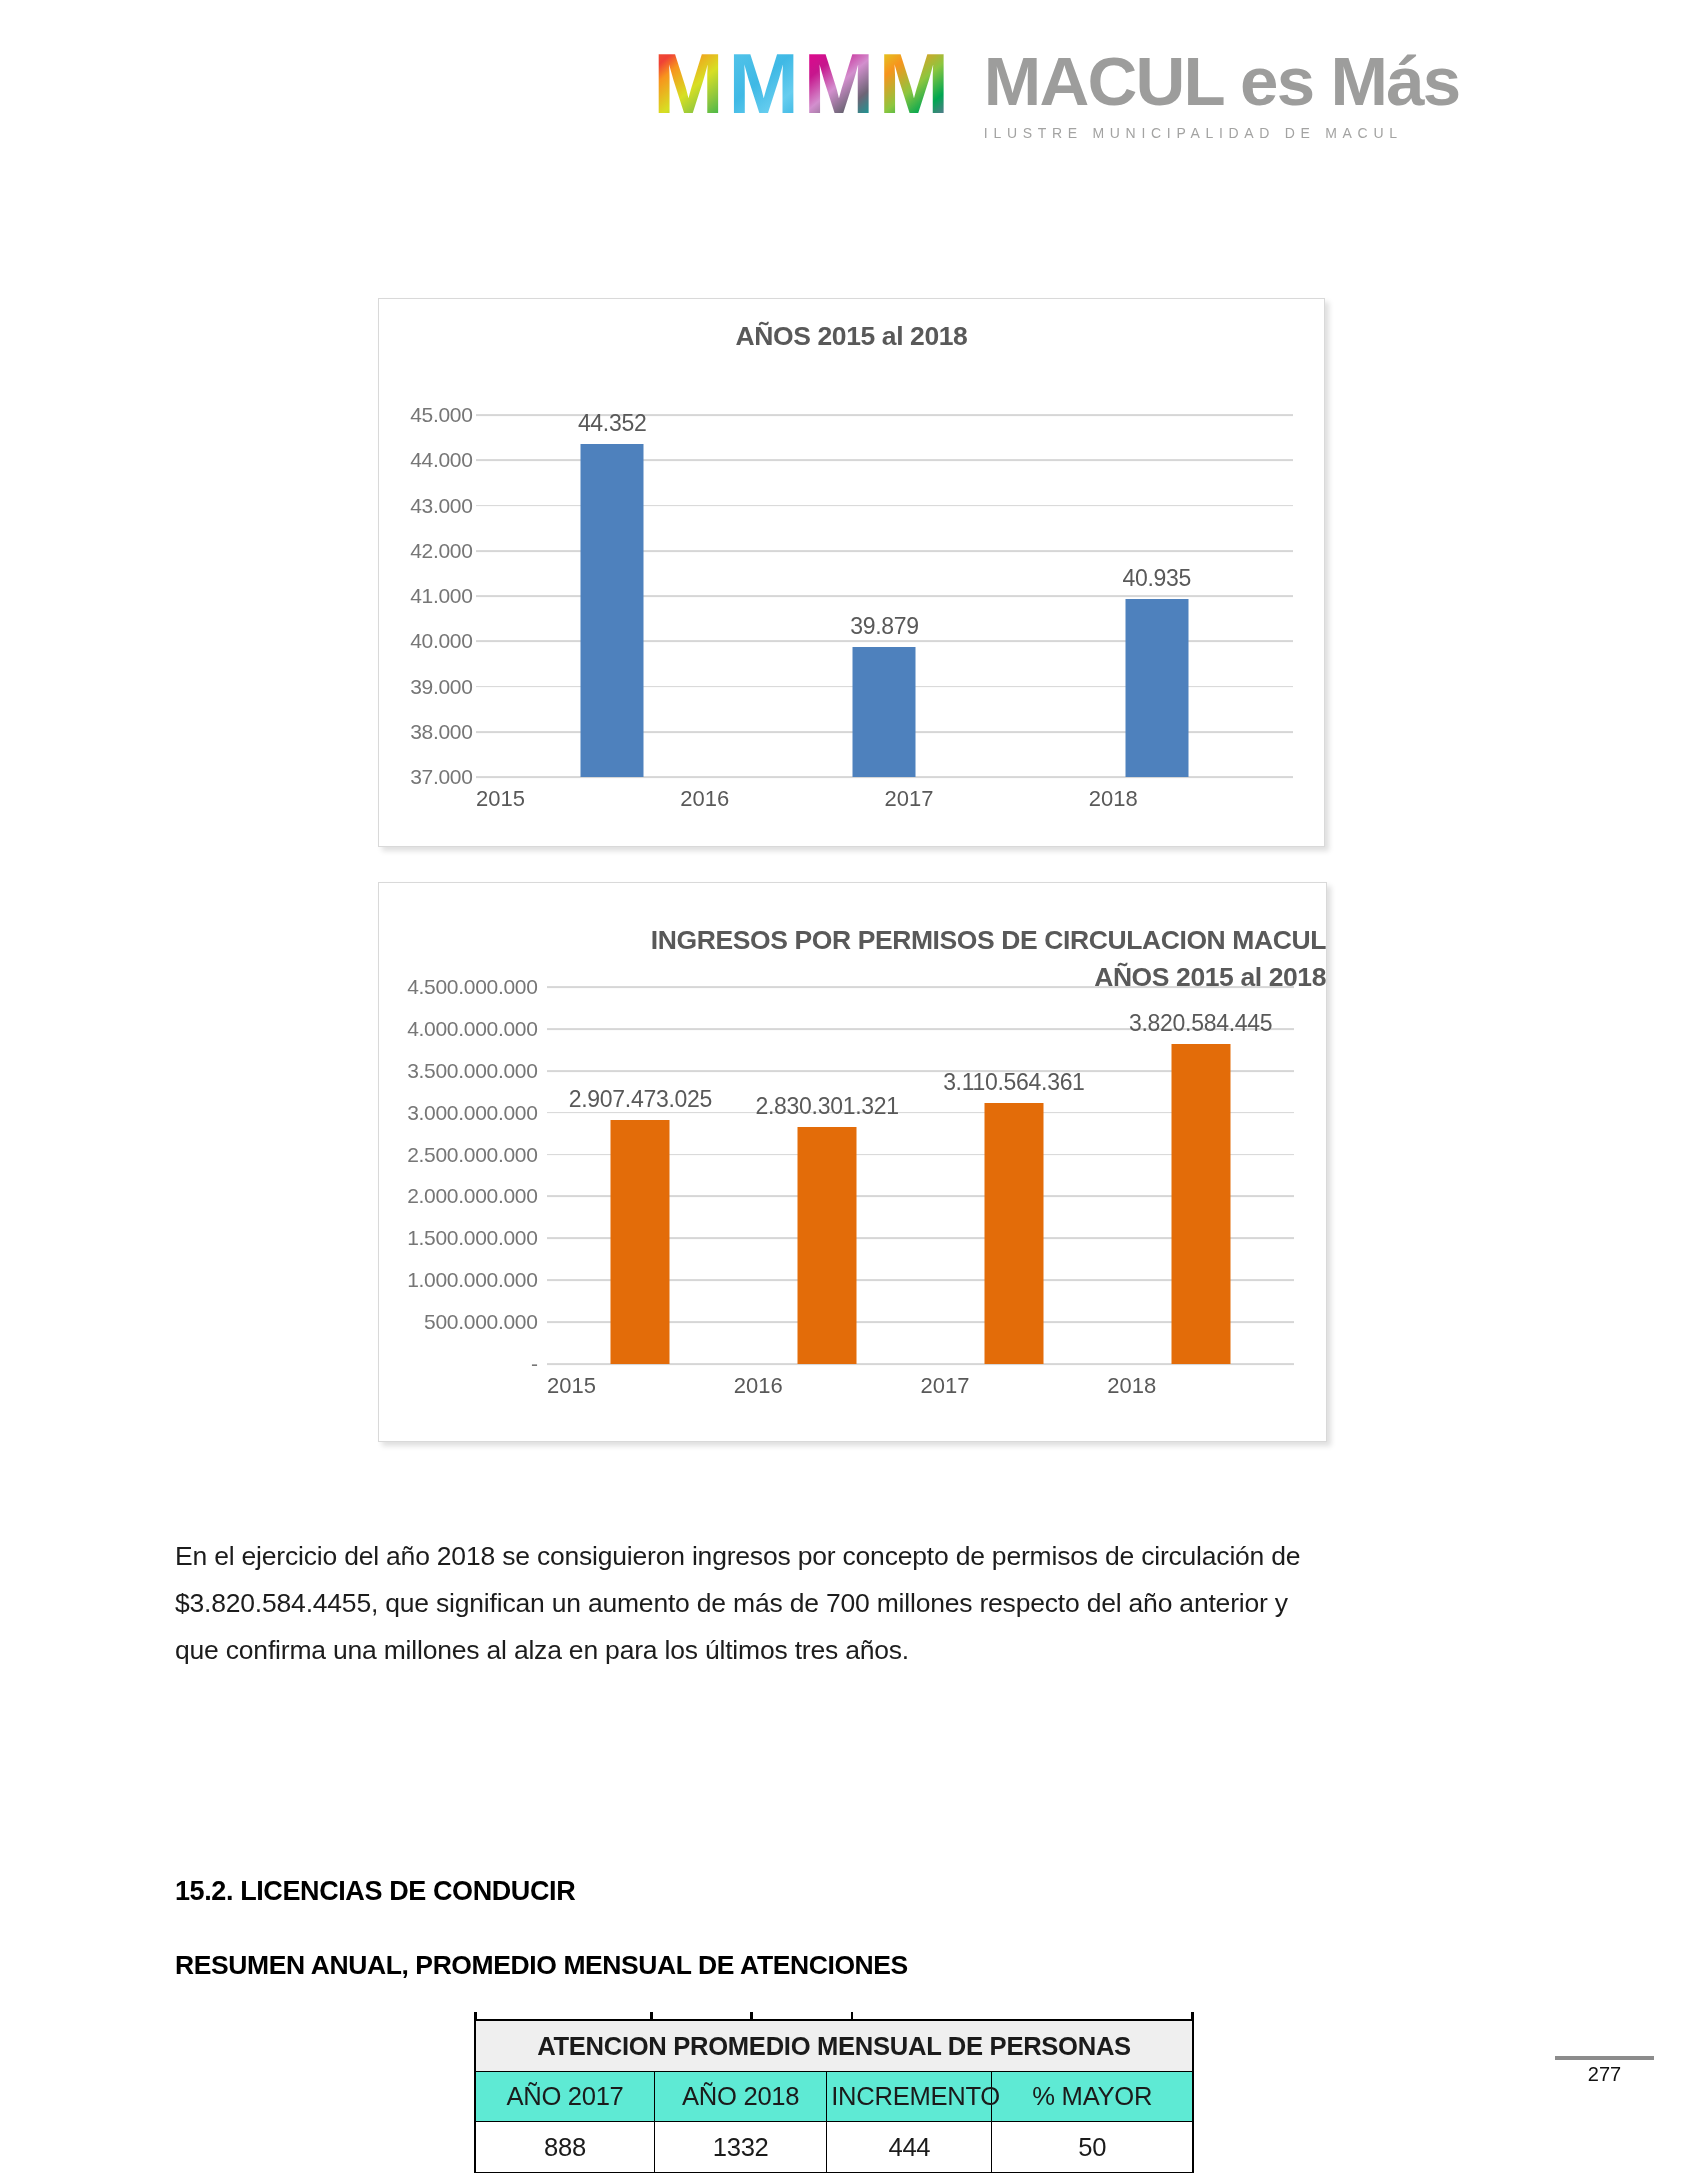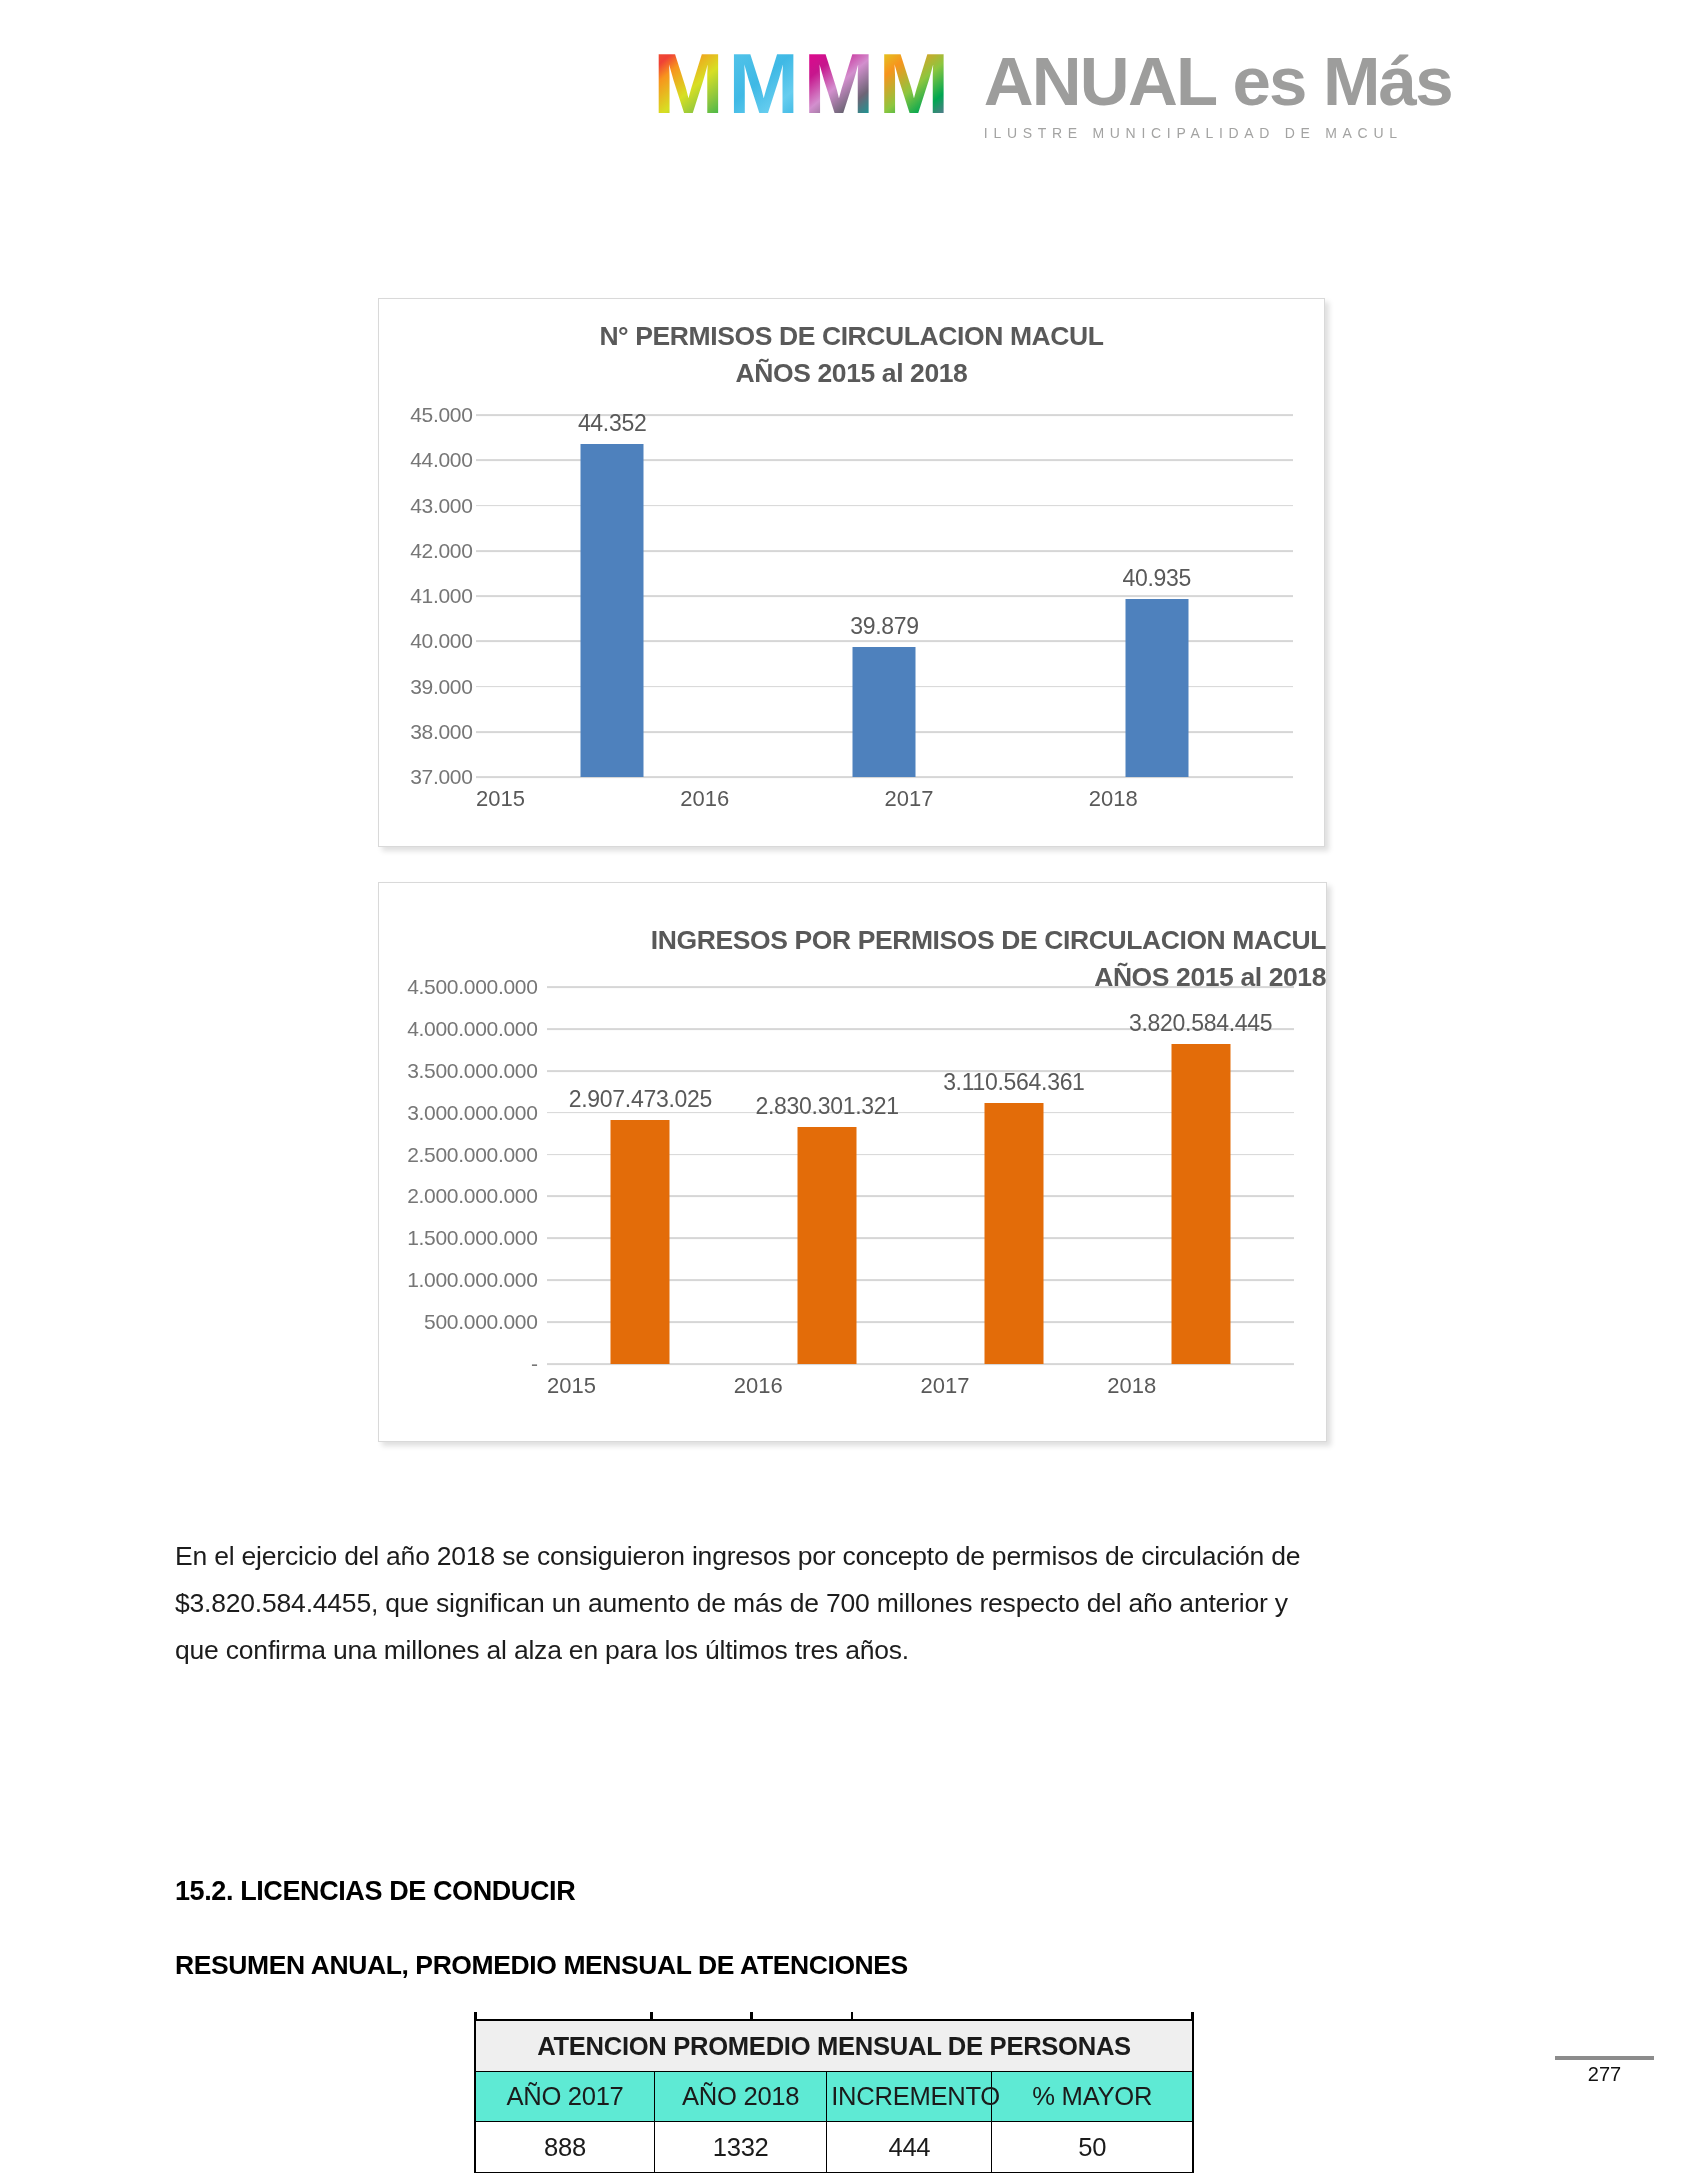--- a/index.html
+++ b/index.html
@@ -73,28 +73,27 @@
 <div class="page">
 
   <div class="brand">
     <div class="m-row">
       <span class="m1">M</span>
       <span class="m2">M</span>
       <span class="m3">M</span>
       <span class="m4">M</span>
     </div>
     <div class="brand-text">
-      <div class="brand-title">ANUAL es Más</div>
+      <div class="brand-title">MACUL es Más</div>
       <div class="brand-subtitle">ILUSTRE MUNICIPALIDAD DE MACUL</div>
     </div>
   </div>
 
   <section class="chart-card c1">
     <div class="chart-title">
-      <div>N° PERMISOS DE CIRCULACION MACUL</div>
       <div>AÑOS 2015 al 2018</div>
     </div>
     <div class="yticks">
         <div class="ytick" style="top: 0%;">45.000</div>
         <div class="ytick" style="top: 12.5%;">44.000</div>
         <div class="ytick" style="top: 25%;">43.000</div>
         <div class="ytick" style="top: 37.5%;">42.000</div>
         <div class="ytick" style="top: 50%;">41.000</div>
         <div class="ytick" style="top: 62.5%;">40.000</div>
         <div class="ytick" style="top: 75%;">39.000</div>

